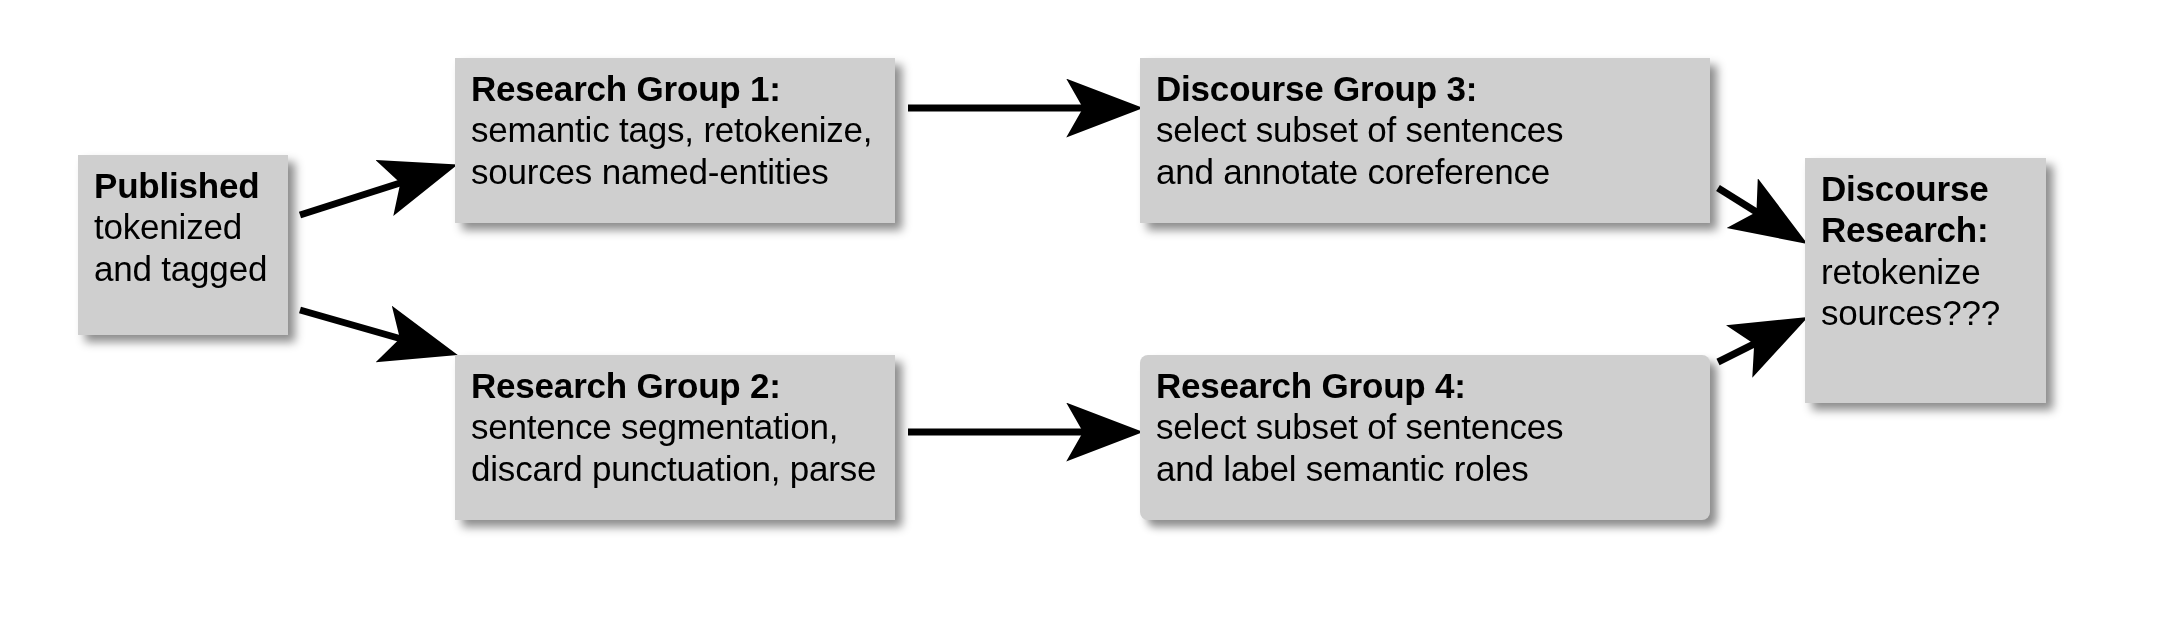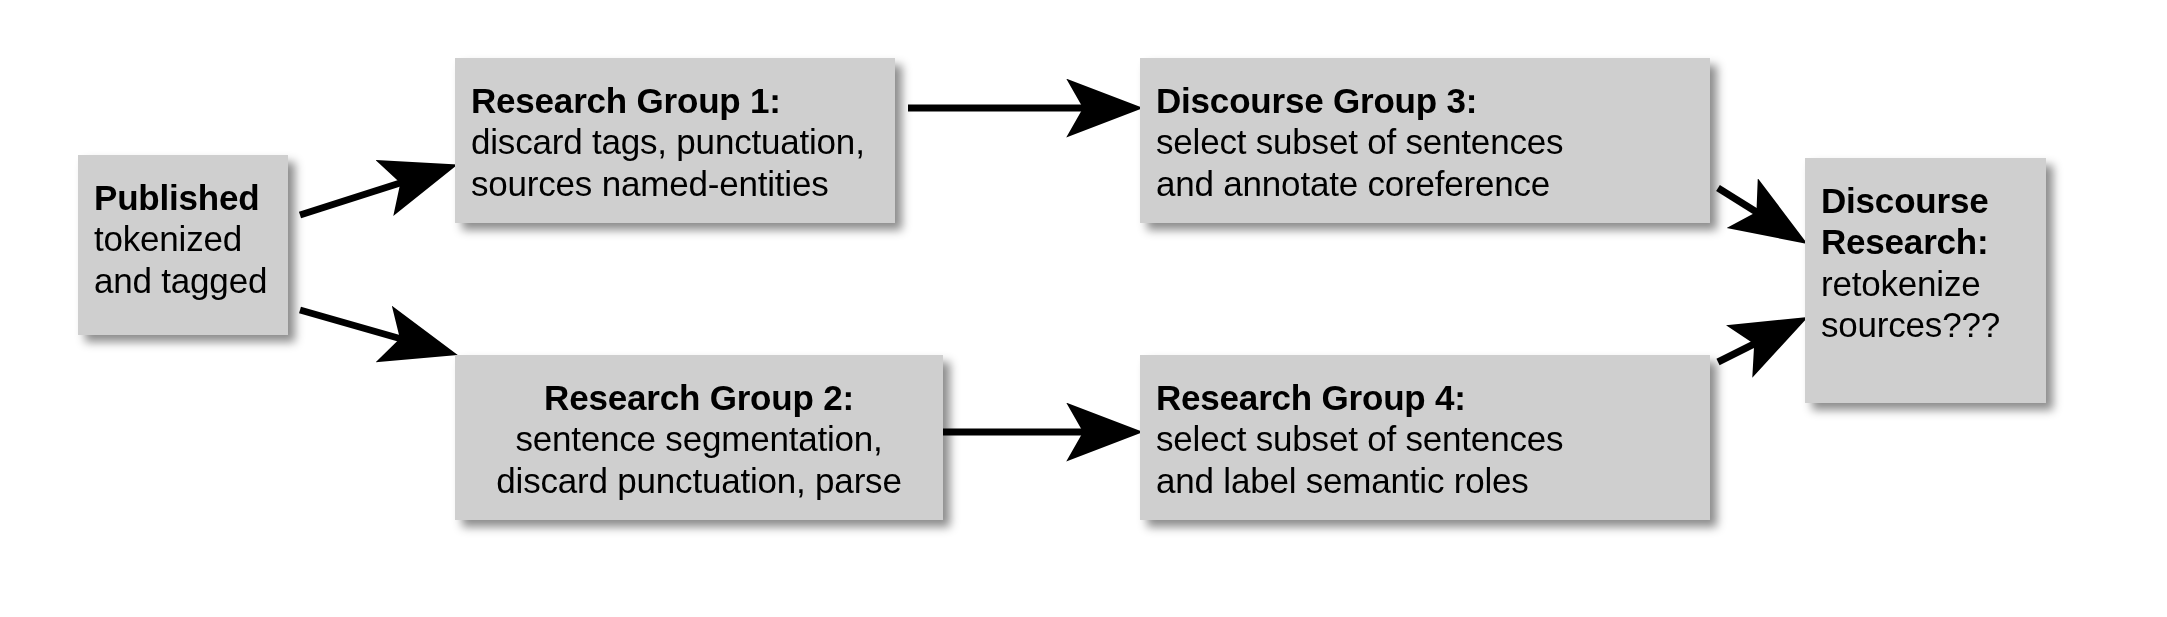--- a/index.html
+++ b/index.html
@@ -13,42 +13,42 @@
     height: 617px;
     background: #ffffff;
     font-family: "Liberation Sans", sans-serif;
     overflow: hidden;
   }
   .node {
     position: absolute;
     background: #cfcfcf;
     box-shadow: 7px 7px 9px rgba(0,0,0,0.45);
     box-sizing: border-box;
-    padding: 22px 16px 12px 16px;
+    padding: 10px 16px 12px 16px;
     color: #000000;
     line-height: 1.18;
   }
   .node .title {
     font-weight: bold;
     font-size: 35px;
     letter-spacing: -0.2px;
     white-space: nowrap;
   }
   .node .line {
     font-weight: normal;
     font-size: 35px;
     letter-spacing: -0.2px;
     white-space: nowrap;
   }
   
   #n-published   { left: 78px;   top: 155px; width: 210px; height: 180px; }
   #n-rg1         { left: 455px;  top: 58px;  width: 440px; height: 165px; }
   #n-rg3         { left: 1140px; top: 58px;  width: 570px; height: 165px; }
-  #n-rg2         { left: 455px;  top: 355px; width: 488px; height: 165px; text-align: center; }
-  #n-rg4         { left: 1140px; top: 355px; width: 570px; height: 165px; }
+  #n-rg2         { left: 455px;  top: 355px; width: 440px; height: 165px; }
+  #n-rg4         { left: 1140px; top: 355px; width: 570px; height: 165px; border-radius: 8px; }
   #n-discourse   { left: 1805px; top: 158px; width: 241px; height: 245px; }
 
   #n-published .title, #n-published .line,
   #n-discourse .title, #n-discourse .line { white-space: normal; }
 
   svg#edges {
     position: absolute;
     left: 0; top: 0;
     width: 2167px;
     height: 617px;
@@ -93,21 +93,21 @@
   </svg>
 
   <div class="node" id="n-published">
     <div class="title">Published</div>
     <div class="line">tokenized</div>
     <div class="line">and tagged</div>
   </div>
 
   <div class="node" id="n-rg1">
     <div class="title">Research Group 1:</div>
-    <div class="line">discard tags, punctuation,</div>
+    <div class="line">semantic tags, retokenize,</div>
     <div class="line">sources named-entities</div>
   </div>
 
   <div class="node" id="n-rg3">
     <div class="title">Discourse Group 3:</div>
     <div class="line">select subset of sentences</div>
     <div class="line">and annotate coreference</div>
   </div>
 
   <div class="node" id="n-rg2">

